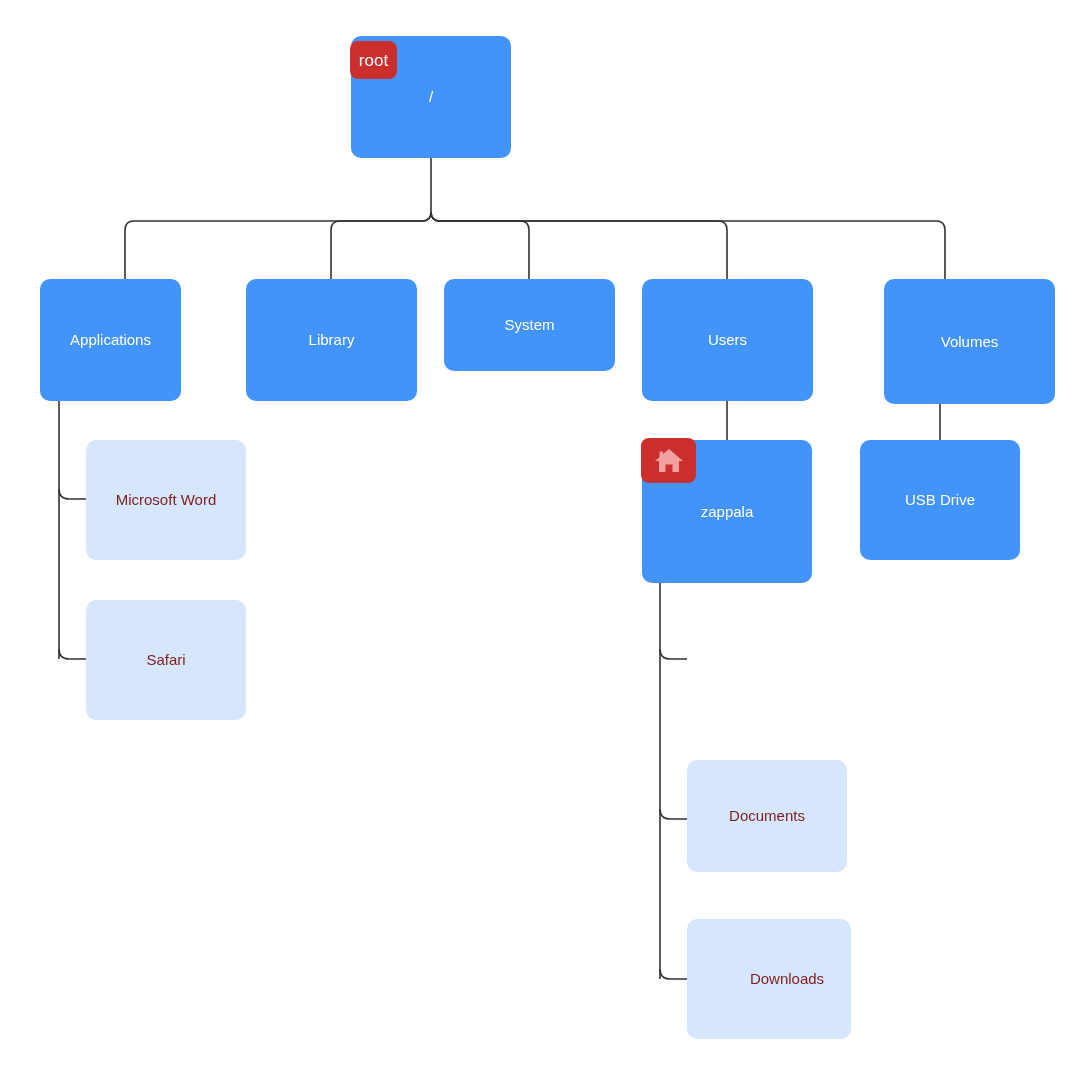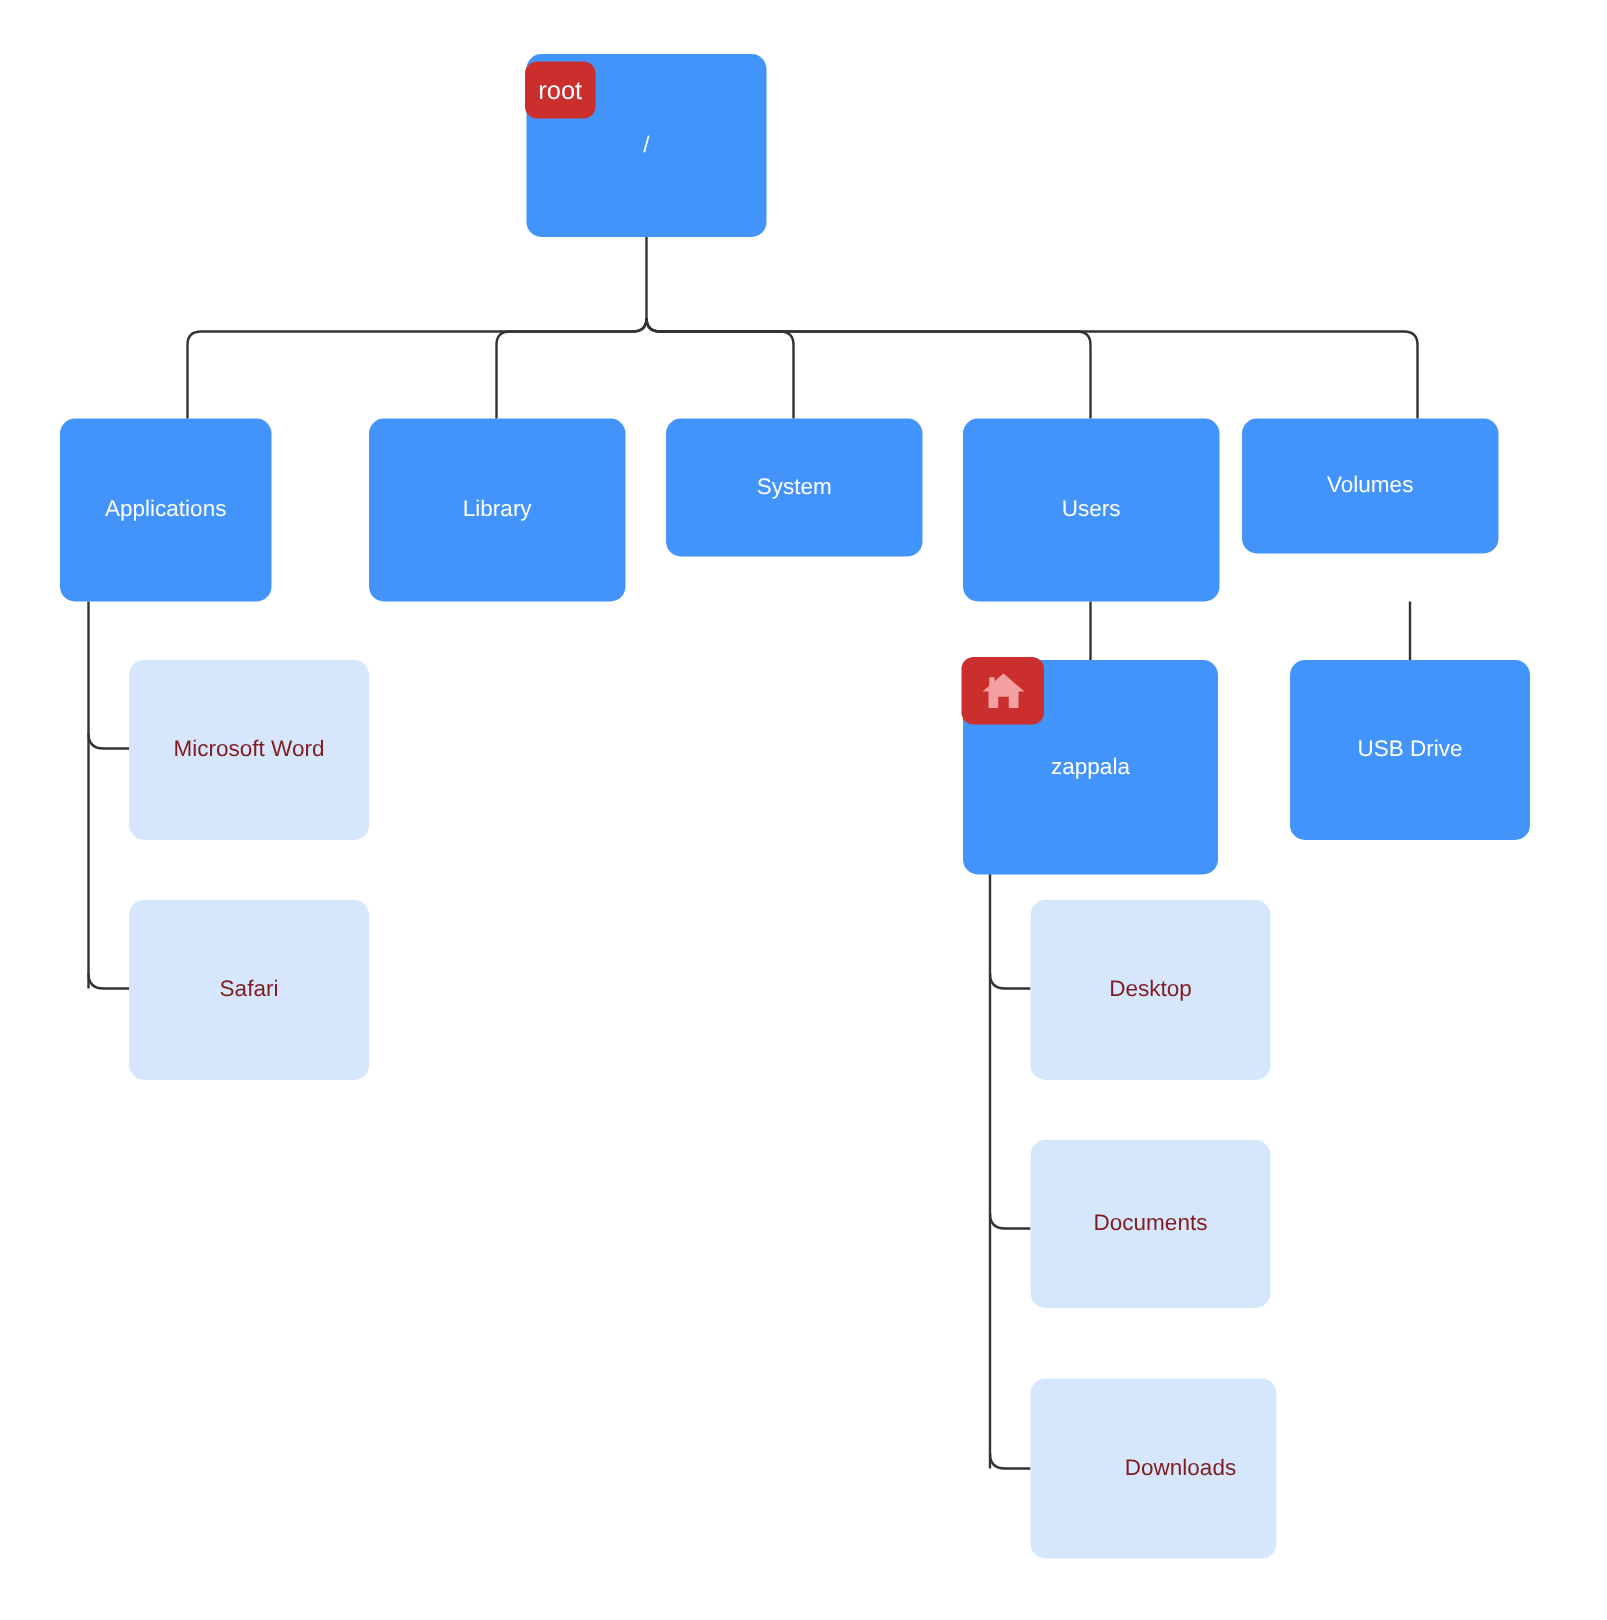--- a/index.html
+++ b/index.html
@@ -123,21 +123,21 @@
   </div>
 
   <div class="node node-dir" style="left:444px; top:279px; width:171px; height:92px;">
     <span class="node-label">System</span>
   </div>
 
   <div class="node node-dir" style="left:642px; top:279px; width:171px; height:122px;">
     <span class="node-label">Users</span>
   </div>
 
-  <div class="node node-dir" style="left:828px; top:279px; width:171px; height:90px;">
+  <div class="node node-dir" style="left:884px; top:279px; width:171px; height:125px;">
     <span class="node-label">Volumes</span>
   </div>
 
   <div class="node node-file" style="left:86px; top:440px; width:160px; height:120px;">
     <span class="node-label">Microsoft Word</span>
   </div>
 
   <div class="node node-file" style="left:86px; top:600px; width:160px; height:120px;">
     <span class="node-label">Safari</span>
   </div>
@@ -149,23 +149,20 @@
         <path d="M15 2 L29 14 L25 14 L25 25 L18.5 25 L18.5 17.5 L11.5 17.5 L11.5 25 L5 25 L5 14 L1 14 Z" fill="#f2a0a0"></path>
         <rect x="5.5" y="4.5" width="3.6" height="6.2" rx="0.6" fill="#f2a0a0"></rect>
       </svg>
     </span>
   </div>
 
   <div class="node node-dir" style="left:860px; top:440px; width:160px; height:120px;">
     <span class="node-label">USB Drive</span>
   </div>
 
-  <div class="node node-file" style="left:687px; top:600px; width:160px; height:120px;">
-    <span class="node-label">Desktop</span>
-  </div>
 
   <div class="node node-file" style="left:687px; top:760px; width:160px; height:112px;">
     <span class="node-label">Documents</span>
   </div>
 
   <div class="node node-file" style="left:687px; top:919px; width:164px; height:120px;padding-left:36px;">
     <span class="node-label">Downloads</span>
   </div>
 
 </div>

